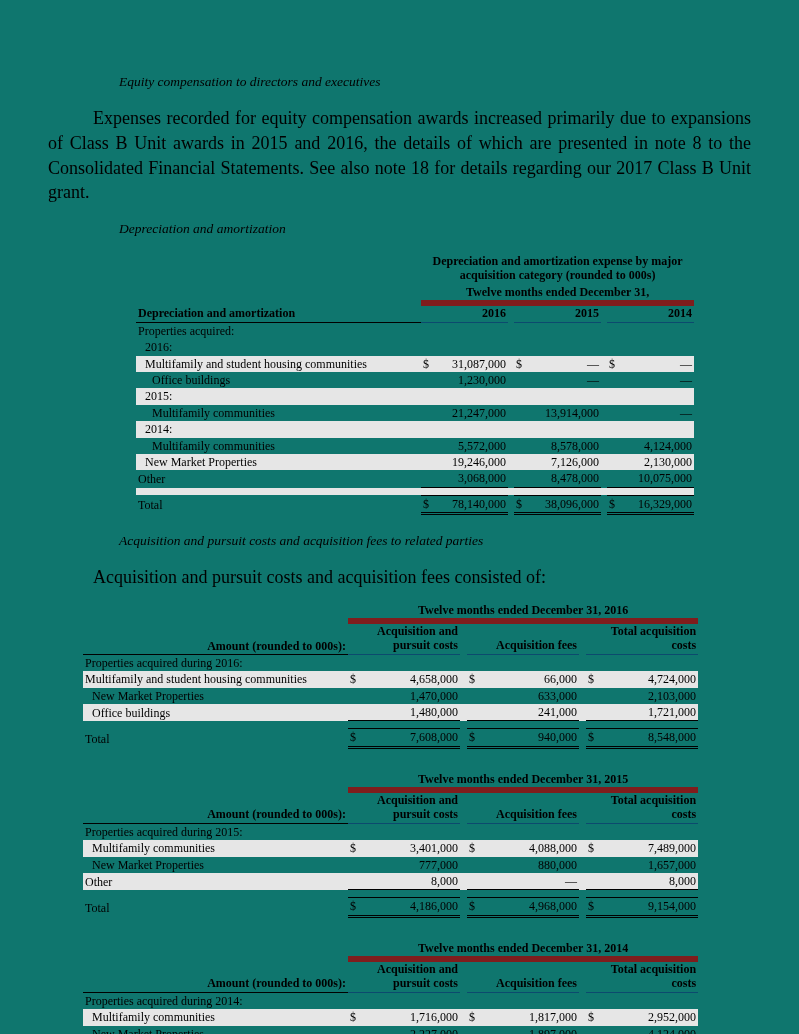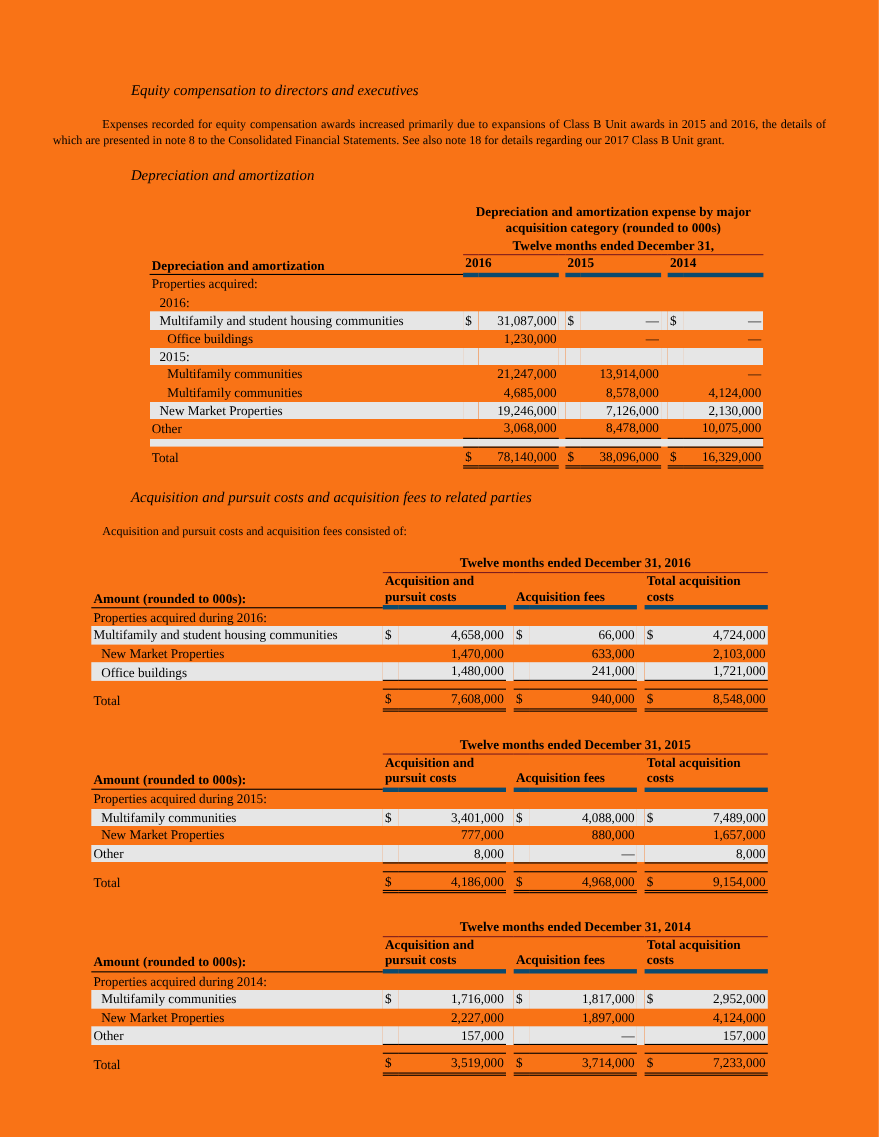--- a/index.html
+++ b/index.html
@@ -5,32 +5,32 @@
   * { margin: 0; padding: 0; box-sizing: border-box; }
   html, body { background: #ffffff; }
   body {
     font-family: "Liberation Serif", serif;
     color: #000000;
     -webkit-font-smoothing: antialiased;
   }
   .page {
     width: 799px;
     height: 1034px;
-    background: #f97316;
+    background: #0f766e;
     padding: 68px 48px 0 48px;
     overflow: hidden;
     position: relative;
   }
   .heading-italic {
     font-style: italic;
     font-size: 13.5px;
     margin: 6px 0 16px 71px;
   }
   .body-para {
-    font-size: 11px;
+    font-size: 18px;
     line-height: 1.38;
     text-indent: 45px;
     text-align: justify;
     margin-bottom: 16px;
   }
   .body-para.intro { text-align: left; margin-bottom: 12px; }
 
   .table-wrap { margin-bottom: 18px; }
   .table-wrap.acq { margin-bottom: 22px; }
 
@@ -59,34 +59,34 @@
   }
   .table-title {
     text-align: center;
     font-weight: bold;
     padding-bottom: 3px;
     line-height: 1.18;
   }
   .period-cell {
     text-align: center;
     font-weight: bold;
-    border-bottom: 1px solid #7f1d1d;
+    border-bottom: 6px solid #7f1d1d;
     padding-top: 3px;
     padding-bottom: 1px;
   }
   .rowhead {
     font-weight: bold;
     border-bottom: 1px solid #000;
     padding-top: 2px;
   }
-  .rowhead.center { text-align: left; }
+  .rowhead.center { text-align: right; }
   .colhead {
-    text-align: left;
+    text-align: right;
     font-weight: bold;
-    border-bottom: 4px solid #0c4a6e;
+    border-bottom: 1px solid #0c4a6e;
     padding-top: 2px;
     line-height: 1.15;
   }
   .label-cell { white-space: nowrap; }
   .label-cell.ind1 { padding-left: 9px; }
   .label-cell.ind2 { padding-left: 16px; }
   .sym-cell { text-align: left; white-space: nowrap; }
   .val-cell { text-align: right; white-space: nowrap; }
   .u1 { border-bottom: 1px solid #000; }
   .total-cell {
@@ -203,24 +203,35 @@
             <td class="label-cell ind2">Multifamily communities</td>
             <td class="sym-cell"></td>
             <td class="val-cell">21,247,000</td>
             <td></td>
             <td class="sym-cell"></td>
             <td class="val-cell">13,914,000</td>
             <td></td>
             <td class="sym-cell"></td>
             <td class="val-cell">—</td>
           </tr>
+          <tr class="shade data-height">
+            <td class="label-cell ind1">2014:</td>
+            <td class="sym-cell"></td>
+            <td class="val-cell"></td>
+            <td></td>
+            <td class="sym-cell"></td>
+            <td class="val-cell"></td>
+            <td></td>
+            <td class="sym-cell"></td>
+            <td class="val-cell"></td>
+          </tr>
           <tr class="data-height">
             <td class="label-cell ind2">Multifamily communities</td>
             <td class="sym-cell"></td>
-            <td class="val-cell">4,685,000</td>
+            <td class="val-cell">5,572,000</td>
             <td></td>
             <td class="sym-cell"></td>
             <td class="val-cell">8,578,000</td>
             <td></td>
             <td class="sym-cell"></td>
             <td class="val-cell">4,124,000</td>
           </tr>
           <tr class="shade data-height">
             <td class="label-cell ind1">New Market Properties</td>
             <td class="sym-cell"></td>

